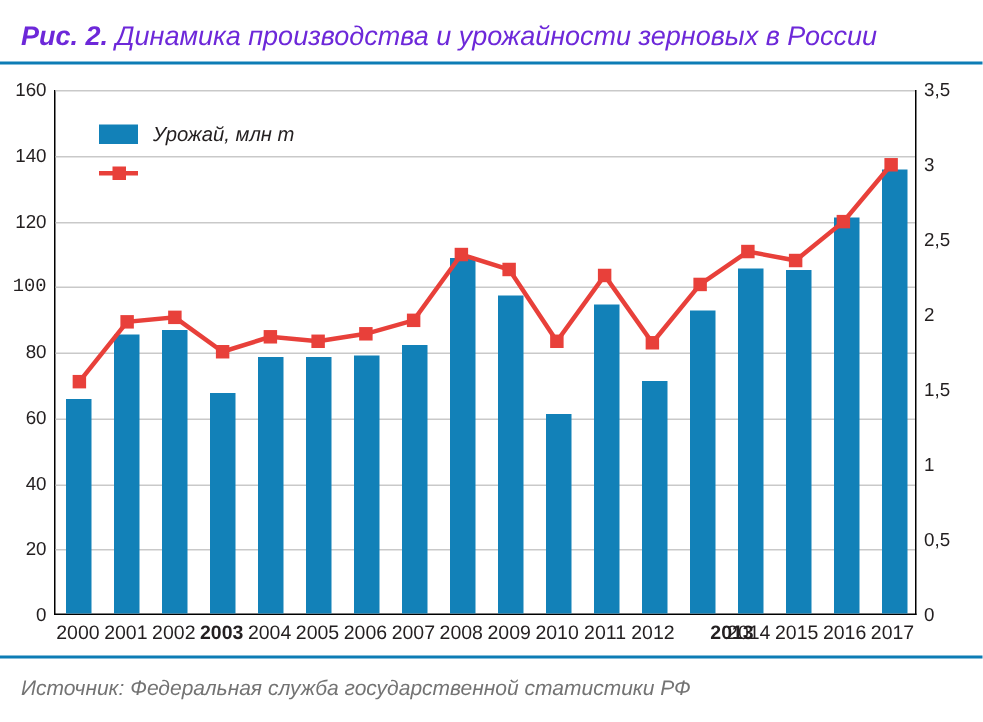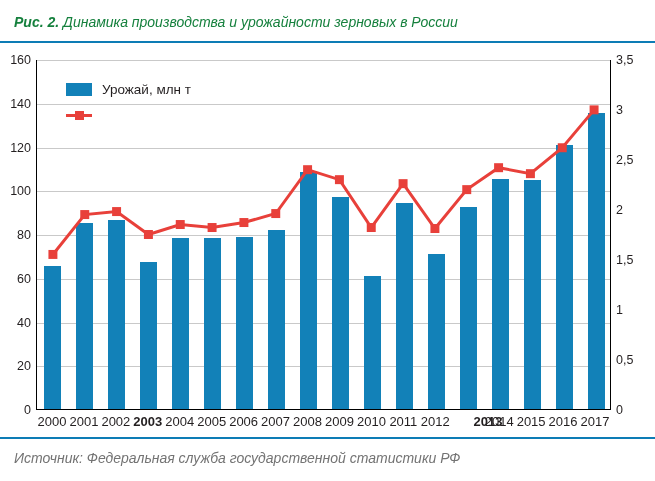--- a/index.html
+++ b/index.html
@@ -19,23 +19,23 @@
     width: 655px;
     height: 481px;
     box-sizing: border-box;
   }
   
   .title-bar {
     position: absolute;
     left: 14px;
     top: 14px;
     width: 630px;
-    font-size: 14px;
+    font-size: 18px;
     font-style: italic;
-    color: #15803d;
+    color: #6d28d9;
     white-space: nowrap;
   }
   .title-bar .fig-label {
     font-weight: bold;
     font-style: italic;
   }
   .title-rule {
     position: absolute;
     left: 0;
     top: 41px;
@@ -175,20 +175,21 @@
     content: "";
     position: absolute;
     left: 9px;
     top: 2px;
     width: 9px;
     height: 9px;
     background: #e8403a;
   }
   .legend-text {
     white-space: nowrap;
+    font-style: italic;
   }
   
   .source-rule {
     position: absolute;
     left: 0;
     top: 437px;
     width: 655px;
     height: 2px;
     background: #0d7cb5;
   }
@@ -211,21 +212,21 @@
     <span class="fig-label">Рис. 2.</span><span> Динамика производства и урожайности зерновых в России</span>
   </div>
   <div class="title-rule"></div>
 
   <div class="plot-wrap">
 
     <div class="y-left-axis">
         <div class="axis-label y-left-label" style="top: 0px;">160</div>
         <div class="axis-label y-left-label" style="top: 43.75px;">140</div>
         <div class="axis-label y-left-label" style="top: 87.5px;">120</div>
-        <div class="axis-label y-left-label" style="top: 131.25px;">100</div>
+        <div class="axis-label y-left-label" style="top: 131.25px; font-family: Liberation Mono, monospace;">100</div>
         <div class="axis-label y-left-label" style="top: 175px;">80</div>
         <div class="axis-label y-left-label" style="top: 218.75px;">60</div>
         <div class="axis-label y-left-label" style="top: 262.5px;">40</div>
         <div class="axis-label y-left-label" style="top: 306.25px;">20</div>
         <div class="axis-label y-left-label" style="top: 350px;">0</div>
       </div>
     <div class="y-right-axis">
         <div class="axis-label y-right-label" style="top: 0px;">3,5</div>
         <div class="axis-label y-right-label" style="top: 50px;">3</div>
         <div class="axis-label y-right-label" style="top: 100px;">2,5</div>

